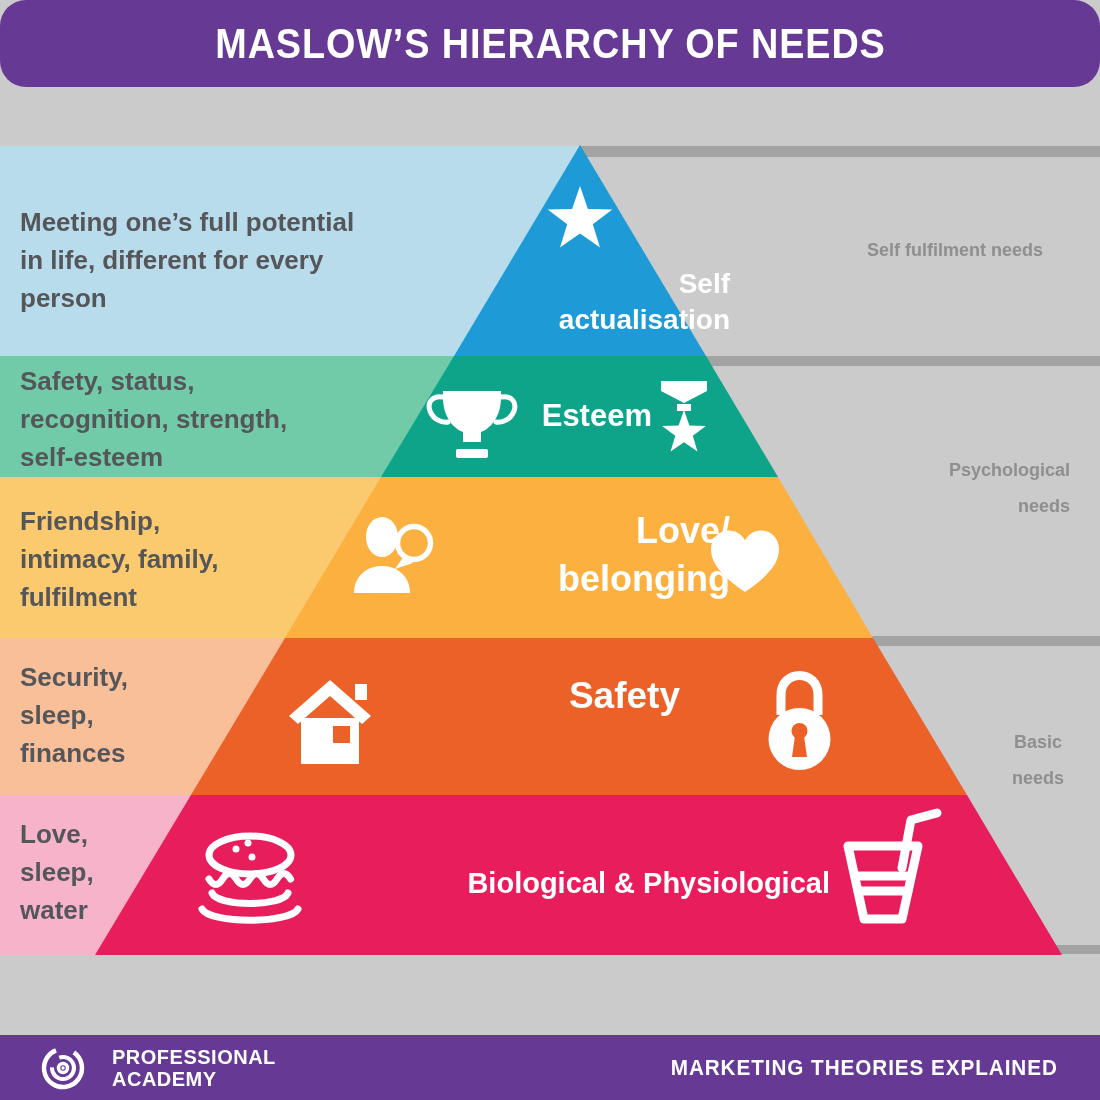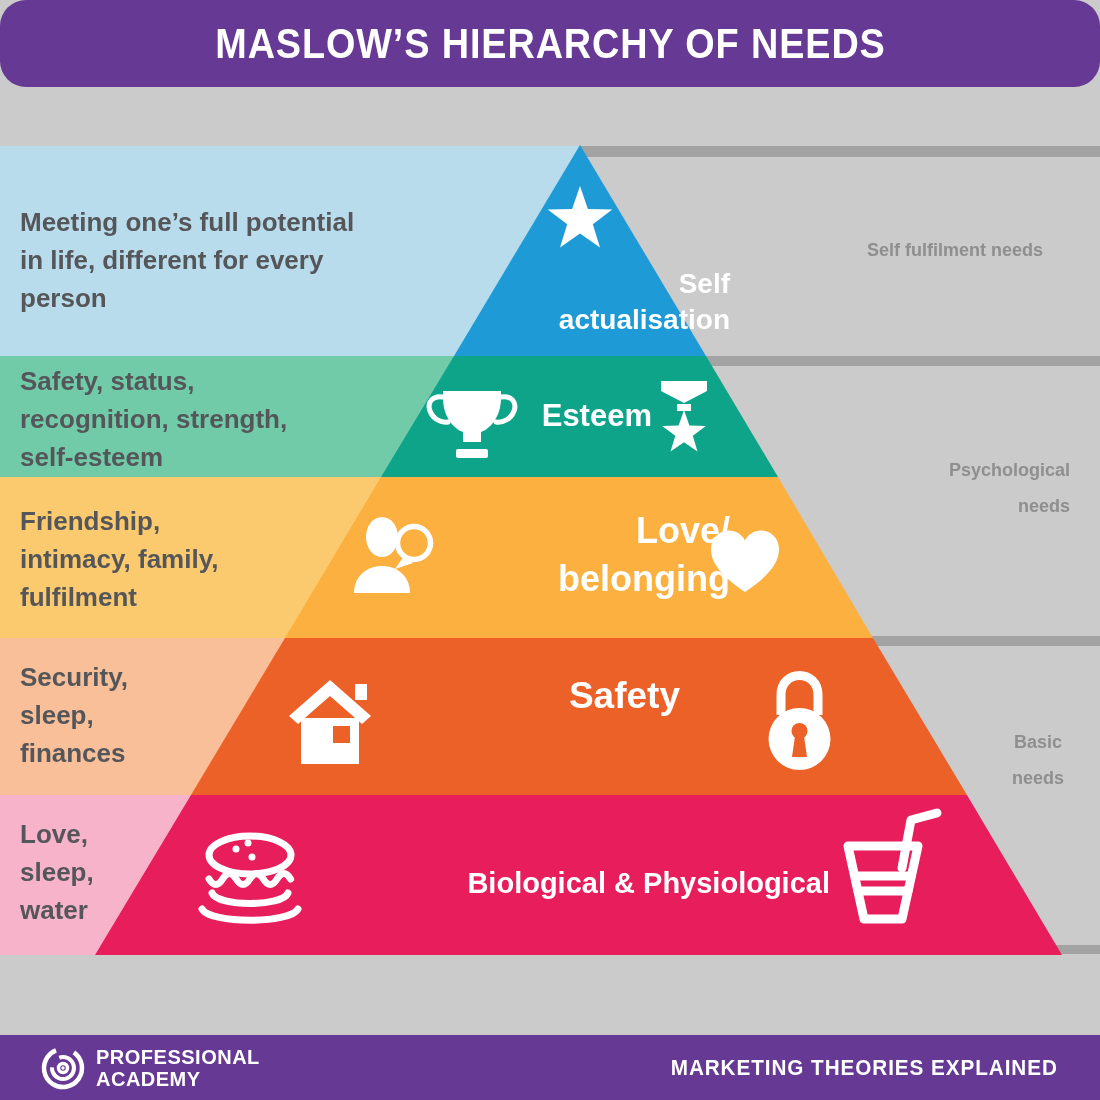--- a/index.html
+++ b/index.html
@@ -26,21 +26,21 @@
   }
   .section-label {
     color: #8f8f8f; font-weight: bold; font-size: 18px; line-height: 36px;
     text-align: right;
   }
   .footer {
     position: absolute; left: 0; top: 1035px; width: 1100px; height: 65px;
     background: #663a94; display: flex; align-items: center; justify-content: space-between;
     padding: 0 42px 0 40px;
   }
-  .brand { display: flex; align-items: center; gap: 10px; }
+  .brand { display: flex; align-items: center; gap: 26px; }
   .brand-text { color: #fff; font-weight: bold; font-size: 20px; line-height: 22px; letter-spacing: 0.5px; }
   .tagline { color: #fff; font-weight: bold; font-size: 22px; letter-spacing: 1px; transform: scaleX(0.94); transform-origin: right center; white-space: nowrap; }
 </style>
 </head>
 <body>
 
 <div class="canvas">
 
   <div class="header">
     <h1>MASLOW’S HIERARCHY OF NEEDS</h1>

